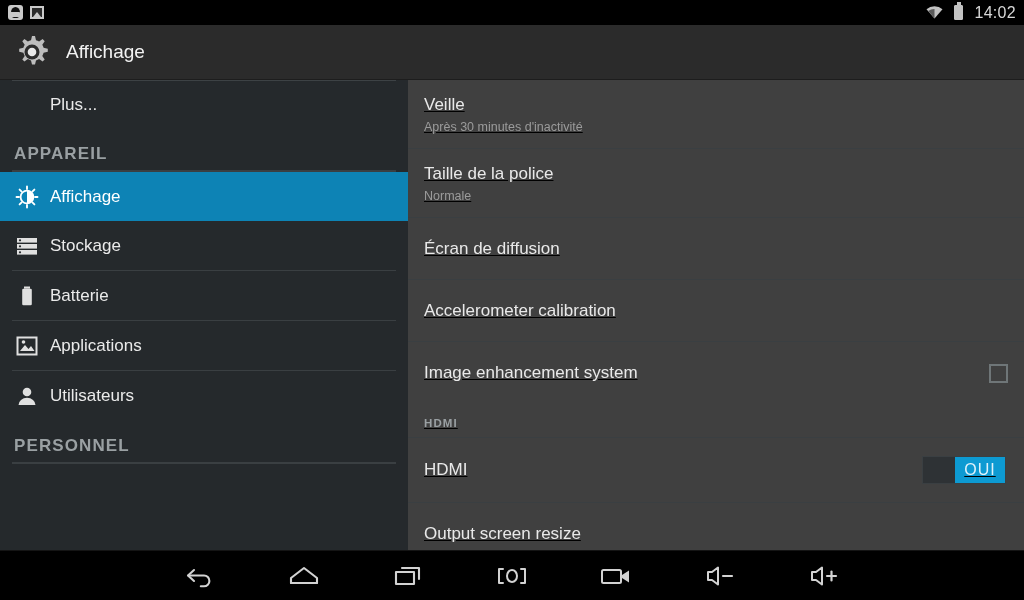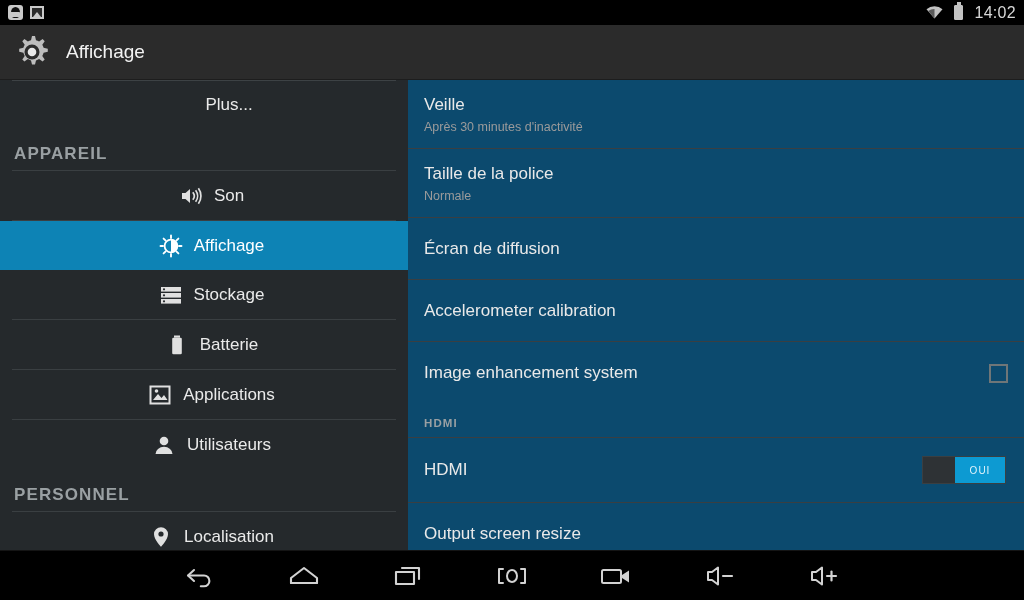--- a/index.html
+++ b/index.html
@@ -80,40 +80,40 @@
   
   .sidebar {
     width:408px; height:470px; background:#25292c;
     position:relative; overflow:hidden;
   }
   .sb-top-rule {
     height:1px; background:#3d4245; margin:0 12px;
   }
   .side-row {
     height:49px; display:flex; align-items:center;
-    padding-left:14px; position:relative;justify-content:center;
+    padding-left:14px; position:relative;
   }
   .side-row.plus { height:47px; padding-left:50px; }
   .side-row .ico {
     width:26px; height:26px; flex:none; display:flex;
     align-items:center; justify-content:center; margin-right:10px;
   }
   .side-row .lbl { color:#eaeaea; font-size:17px; }
   .side-row.selected { background:#0d83b5; }
   .side-row.selected .lbl { color:#ffffff; }
   .side-divider { height:1px; background:#3a3f42; margin:0 12px; }
   .section-hdr {
     color:#9aa0a3; font-size:17px; font-weight:bold; letter-spacing:1.1px;
     padding:16px 0 6px 14px;
   }
 
   
   .content {
-    width:616px; height:470px; background:#0c4a6e;
-    position:relative; overflow:hidden;
+    width:616px; height:470px; background:#404040;
+    position:relative; overflow:hidden;text-decoration:underline;
   }
   .c-row { padding:14px 16px 13px 16px; position:relative; }
   .c-title { color:#e9e9e9; font-size:17px; line-height:22px; }
   .c-sub { color:#9b9b9b; font-size:12.5px; margin-top:3px; line-height:16px; }
   .c-divider { height:1px; background:#3a3f42; margin:0 0 0 0; }
   .c-section-hdr {
     color:#9aa0a3; font-size:11.5px; font-weight:bold; letter-spacing:1.1px;
     padding:14px 0 8px 16px;
   }
   .c-row-flex { display:flex; align-items:center; }
@@ -121,21 +121,21 @@
   .checkbox {
     width:19px; height:19px; border:2px solid #6f7678; background:transparent;
     margin-right:16px; flex:none;
   }
   .switch {
     width:84px; height:28px; display:flex; flex:none; margin-right:10px;
     background:#2e3235; border:1px solid #3a3f42;
   }
   .switch .track-off { flex:1; background:#2e3235; }
   .switch .thumb-on {
-    width:50px; background:#0d9ad2; color:#dff2fb; font-size:10px;
+    width:50px; background:#0d9ad2; color:#dff2fb; font-size:16px;
     display:flex; align-items:center; justify-content:center;
     letter-spacing:1px;
   }
 
   
   .navbar {
     position:absolute; bottom:0; left:0; width:1024px; height:50px;
     background:#000; display:flex; align-items:center; justify-content:center;
     gap:58px; border-top:1px solid #141414;
   }
@@ -186,31 +186,20 @@
 
       <div class="sb-top-rule"></div>
 
       <div class="side-row plus">
         <span class="lbl">Plus...</span>
       </div>
 
       <div class="section-hdr">APPAREIL</div>
       <div class="side-divider"></div>
 
-      <div class="side-row">
-        <span class="ico">
-          <svg width="22" height="20" viewBox="0 0 22 20">
-            <path d="M2 7 h3.5 L10 3 v14 L5.5 13 H2 Z" fill="#e0e0e0"></path>
-            <path d="M12.8 6.2 a6 6 0 0 1 0 7.6" stroke="#e0e0e0" stroke-width="1.7" fill="none"></path>
-            <path d="M15.6 4.2 a9.5 9.5 0 0 1 0 11.6" stroke="#e0e0e0" stroke-width="1.7" fill="none"></path>
-            <path d="M18.4 2.3 a13 13 0 0 1 0 15.4" stroke="#e0e0e0" stroke-width="1.7" fill="none"></path>
-          </svg>
-        </span>
-        <span class="lbl">Son</span>
-      </div>
       <div class="side-divider"></div>
 
       <div class="side-row selected">
         <span class="ico">
           <svg width="24" height="24" viewBox="0 0 24 24">
             <g stroke="#ffffff" stroke-width="1.9" stroke-linecap="round">
               <line x1="12" y1="1.5" x2="12" y2="4"></line>
                 <line x1="12" y1="20" x2="12" y2="22.5"></line>
               <line x1="1.5" y1="12" x2="4" y2="12"></line>
                 <line x1="20" y1="12" x2="22.5" y2="12"></line>
@@ -270,29 +259,20 @@
             <circle cx="11" cy="6" r="4.3" fill="#e0e0e0"></circle>
             <path d="M2.5 19 a8.5 7.2 0 0 1 17 0 z" fill="#e0e0e0"></path>
           </svg>
         </span>
         <span class="lbl">Utilisateurs</span>
       </div>
 
       <div class="section-hdr">PERSONNEL</div>
       <div class="side-divider"></div>
 
-      <div class="side-row">
-        <span class="ico">
-          <svg width="20" height="22" viewBox="0 0 20 22">
-            <path d="M10 1.2 a7 7 0 0 0-7 7 c0 5.3 7 12.6 7 12.6 s7-7.3 7-12.6 a7 7 0 0 0-7-7 z" fill="#e0e0e0"></path>
-            <circle cx="10" cy="8" r="2.6" fill="#25292c"></circle>
-          </svg>
-        </span>
-        <span class="lbl">Localisation</span>
-      </div>
       <div class="side-divider"></div>
     </div>
 
     <div class="content texture">
 
       <div class="c-row">
         <div class="c-title">Veille</div>
         <div class="c-sub">Après 30 minutes d'inactivité</div>
       </div>
       <div class="c-divider"></div>

